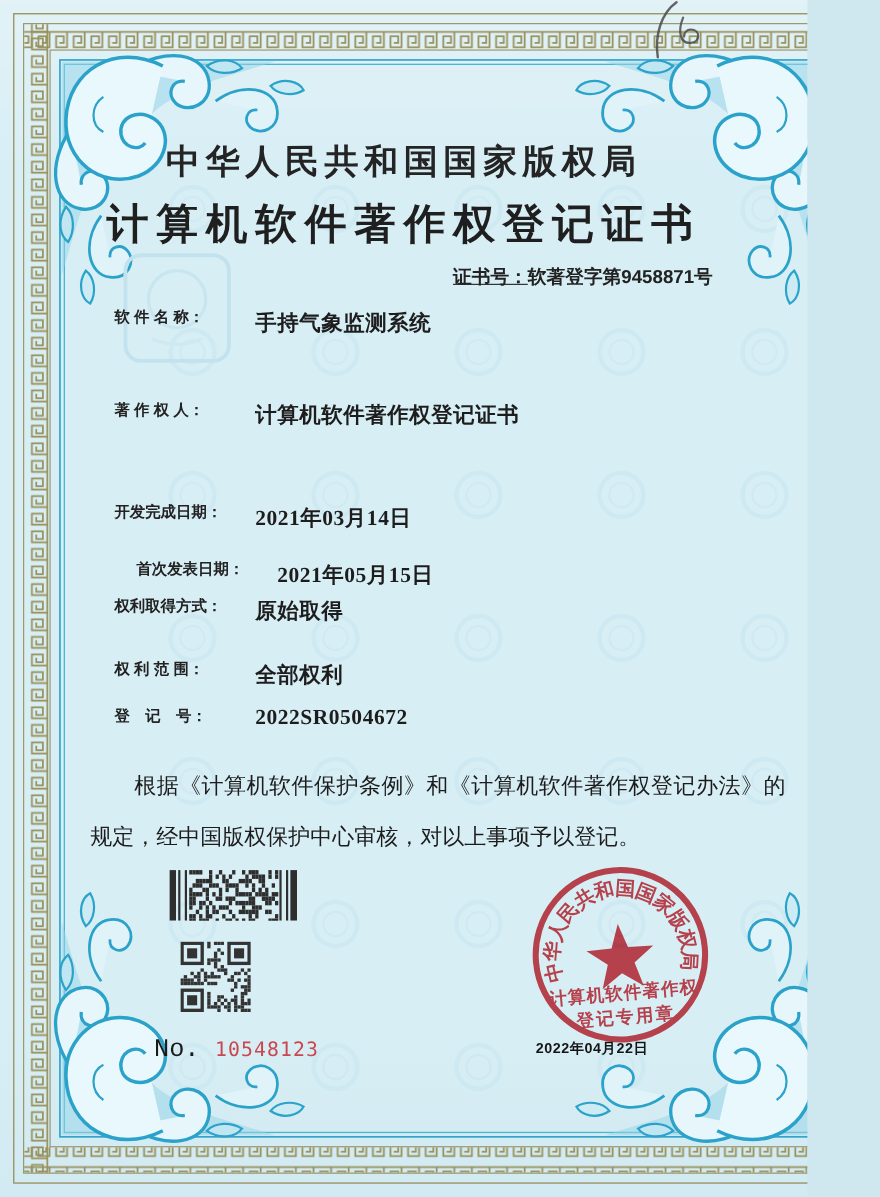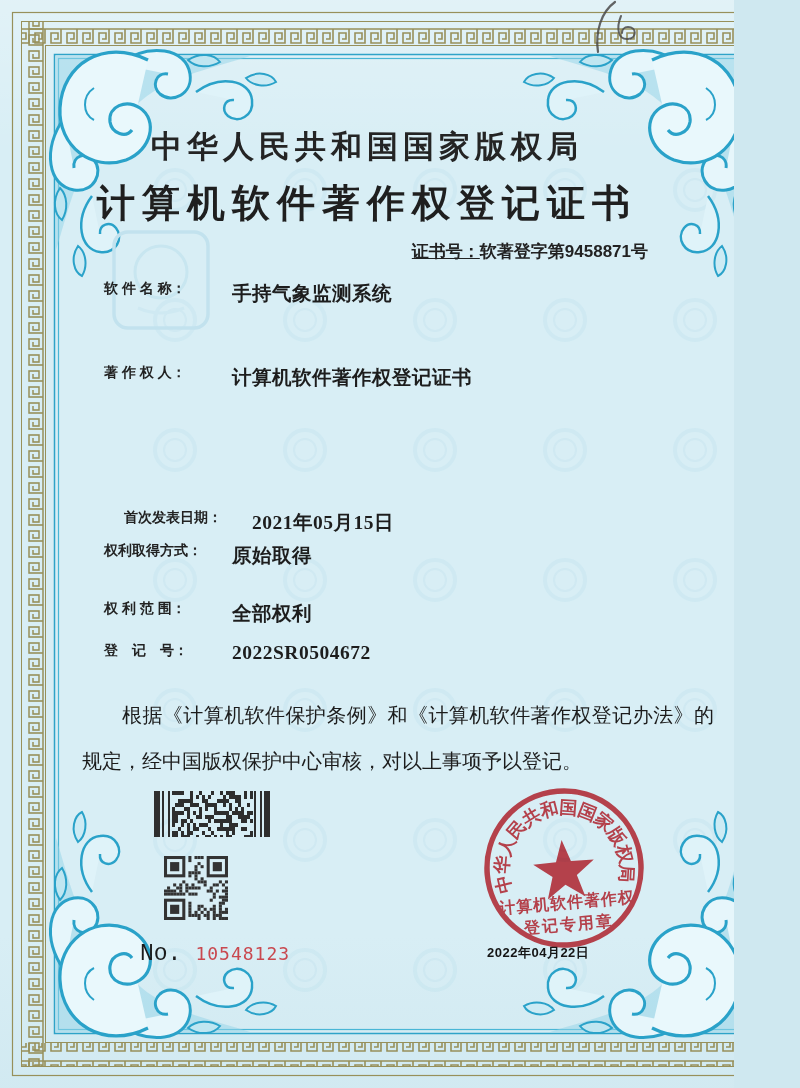--- a/index.html
+++ b/index.html
@@ -177,20 +177,23 @@
     <span class="lbl">证书号：</span><span>软著登字第9458871号</span>
   </div>
 
   <div class="abs frow r1">
     <span class="flabel">软 件 名 称：</span><span class="fvalue">
       <span>手持气象监测系统</span>
     </span>
   </div>
   <div class="abs frow r2">
     <span class="flabel">著 作 权 人：</span><span class="fvalue">计算机软件著作权登记证书</span>
+  </div>
+  <div class="abs frow r3">
+    <span class="flabel">开发完成日期：</span><span class="fvalue">2021年03月14日</span>
   </div>
   <div class="abs frow r4">
     <span class="flabel">首次发表日期：</span><span class="fvalue">2021年05月15日</span>
   </div>
   <div class="abs frow r5">
     <span class="flabel">权利取得方式：</span><span class="fvalue">原始取得</span>
   </div>
   <div class="abs frow r6">
     <span class="flabel">权 利 范 围：</span><span class="fvalue">全部权利</span>
   </div>

